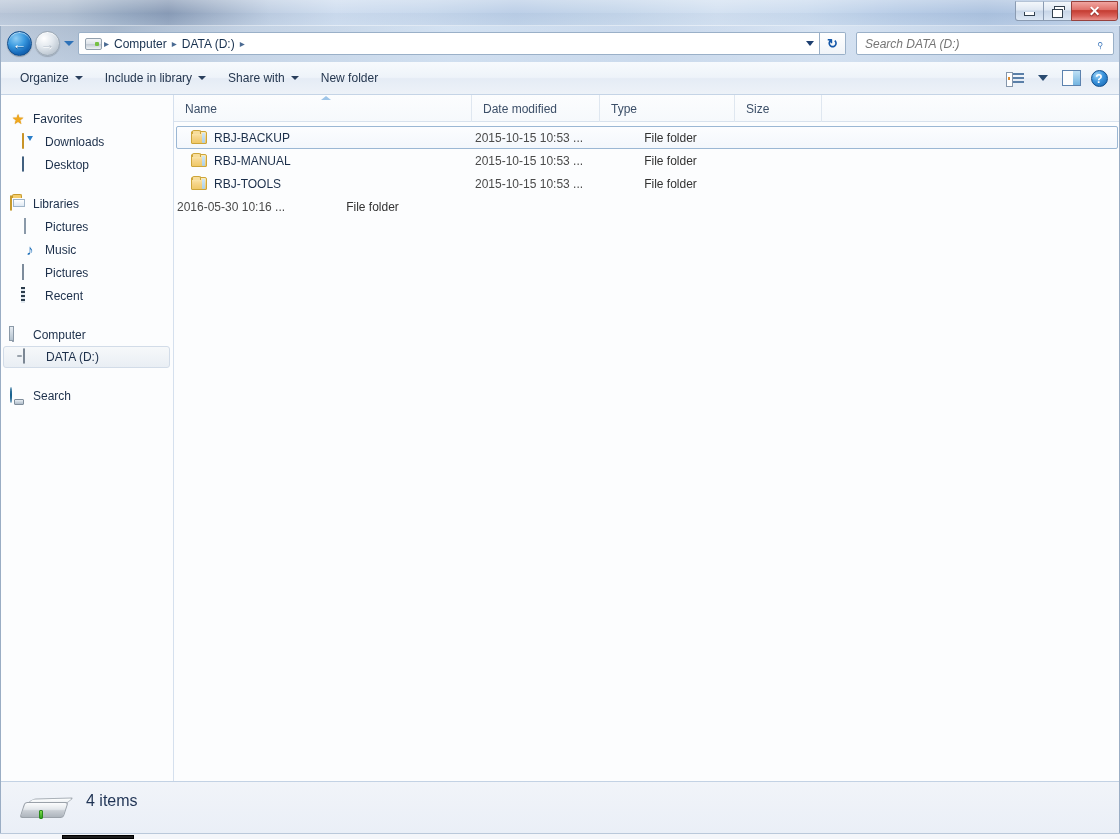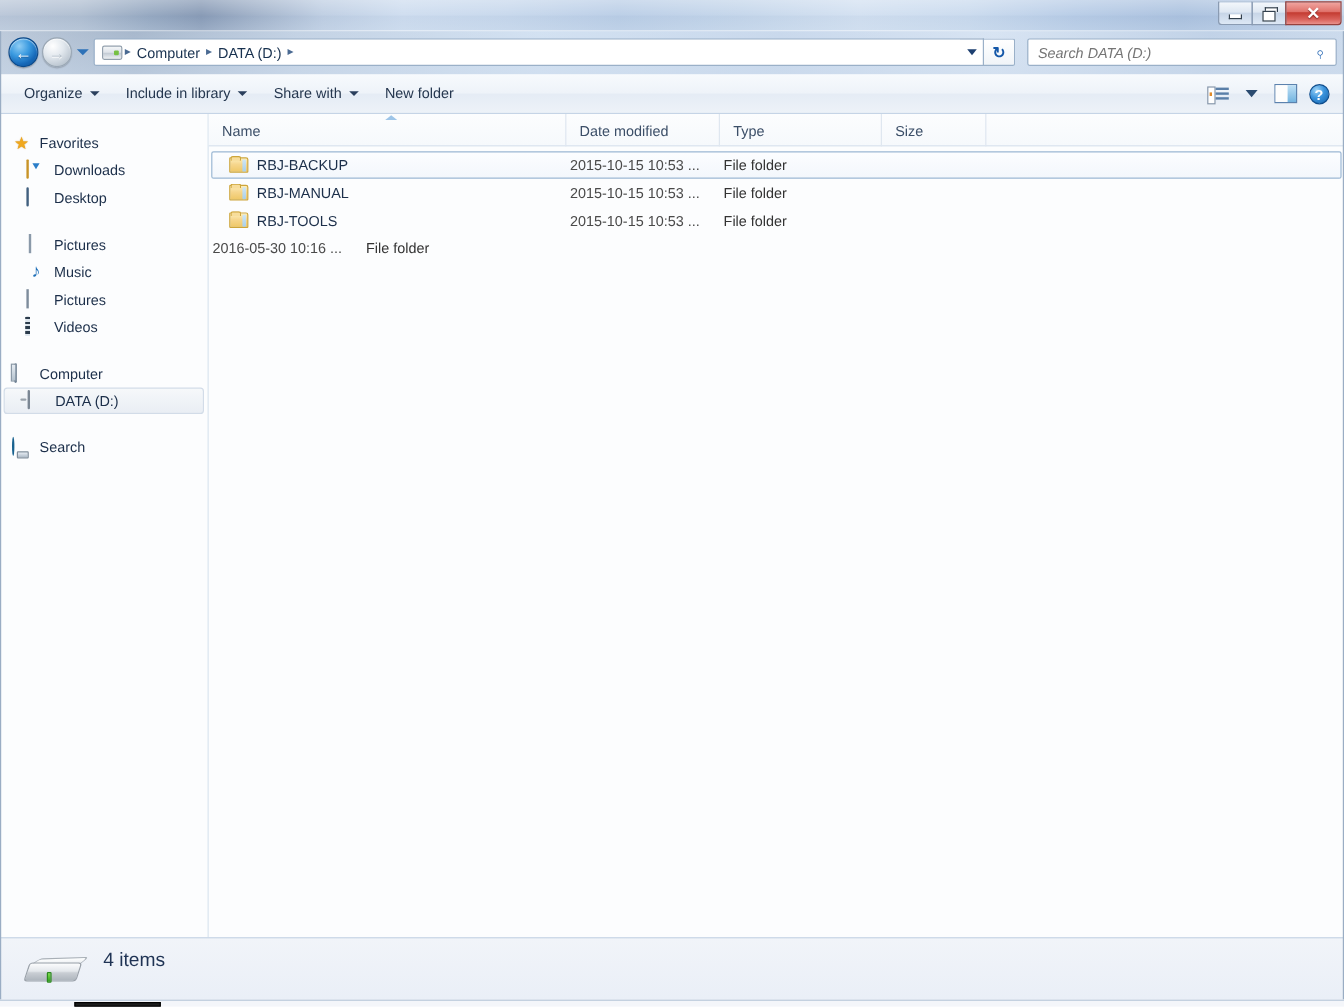--- a/index.html
+++ b/index.html
@@ -341,21 +341,21 @@
     height: 23px; display: flex; align-items: center;
     margin: 0 2px; border: 1px solid transparent; border-radius: 2px;
     font-size: 12px; color: #1c2f4a;
   }
   .row.focused {
     background: linear-gradient(to bottom,#fcfdff,#f3f7fc);
     border-color: #9bb7d4;
   }
   .cell-name { display: flex; align-items: center; gap: 7px; padding-left: 14px; }
   .cell-date { color: #4a4a4a; }
-  .cell-type { color: #333333; }
+  .cell-type { color: #333333; text-align: center; }
   .cell-size { }
   .foldericon {
     width: 16px; height: 13px; flex: none; position: relative;
     background: linear-gradient(to bottom,#fdeab4 0%, #f6d municipality 0%, #f3d17f 40%, #eec45f 100%);
     border: 1px solid #cda53a; border-radius: 1px 2px 1px 1px;
   }
   .foldericon { background: linear-gradient(to bottom,#fdeeba 0%, #f6d68d 45%, #efc868 100%); }
   .foldericon::before {
     content:""; position:absolute; left:0; top:-2px; width:7px; height:3px;
     background:#f7dd9b; border:1px solid #cda53a; border-bottom:none; border-radius:2px 2px 0 0;
@@ -502,35 +502,39 @@
       <span class="ni"><span class="i-download"></span></span>
       <span>Downloads</span>
     </div>
     <div class="navitem">
       <span class="ni"><span class="i-desktop"></span></span>
       <span>Desktop</span>
     </div>
 
     <div class="navspacer"></div>
 
+    <div class="navitem root">
+      <span class="ni"><span class="i-library"></span></span>
+      <span>Libraries</span>
+    </div>
     <div class="navitem">
       <span class="ni"><span class="i-doc"></span></span>
       <span>Pictures</span>
     </div>
     <div class="navitem">
       <span class="ni i-music">♪</span>
       <span>Music</span>
     </div>
     <div class="navitem">
       <span class="ni"><span class="i-pic"></span></span>
       <span>Pictures</span>
     </div>
     <div class="navitem">
       <span class="ni"><span class="i-video"></span></span>
-      <span>Videos</span>
+      <span>Recent</span>
     </div>
 
     <div class="navspacer"></div>
 
     <div class="navitem root">
       <span class="ni"><span class="i-computer"></span></span>
       <span>Computer</span>
     </div>
     <div class="navitem selected">
       <span class="ni"><span class="i-hdd"></span></span>

